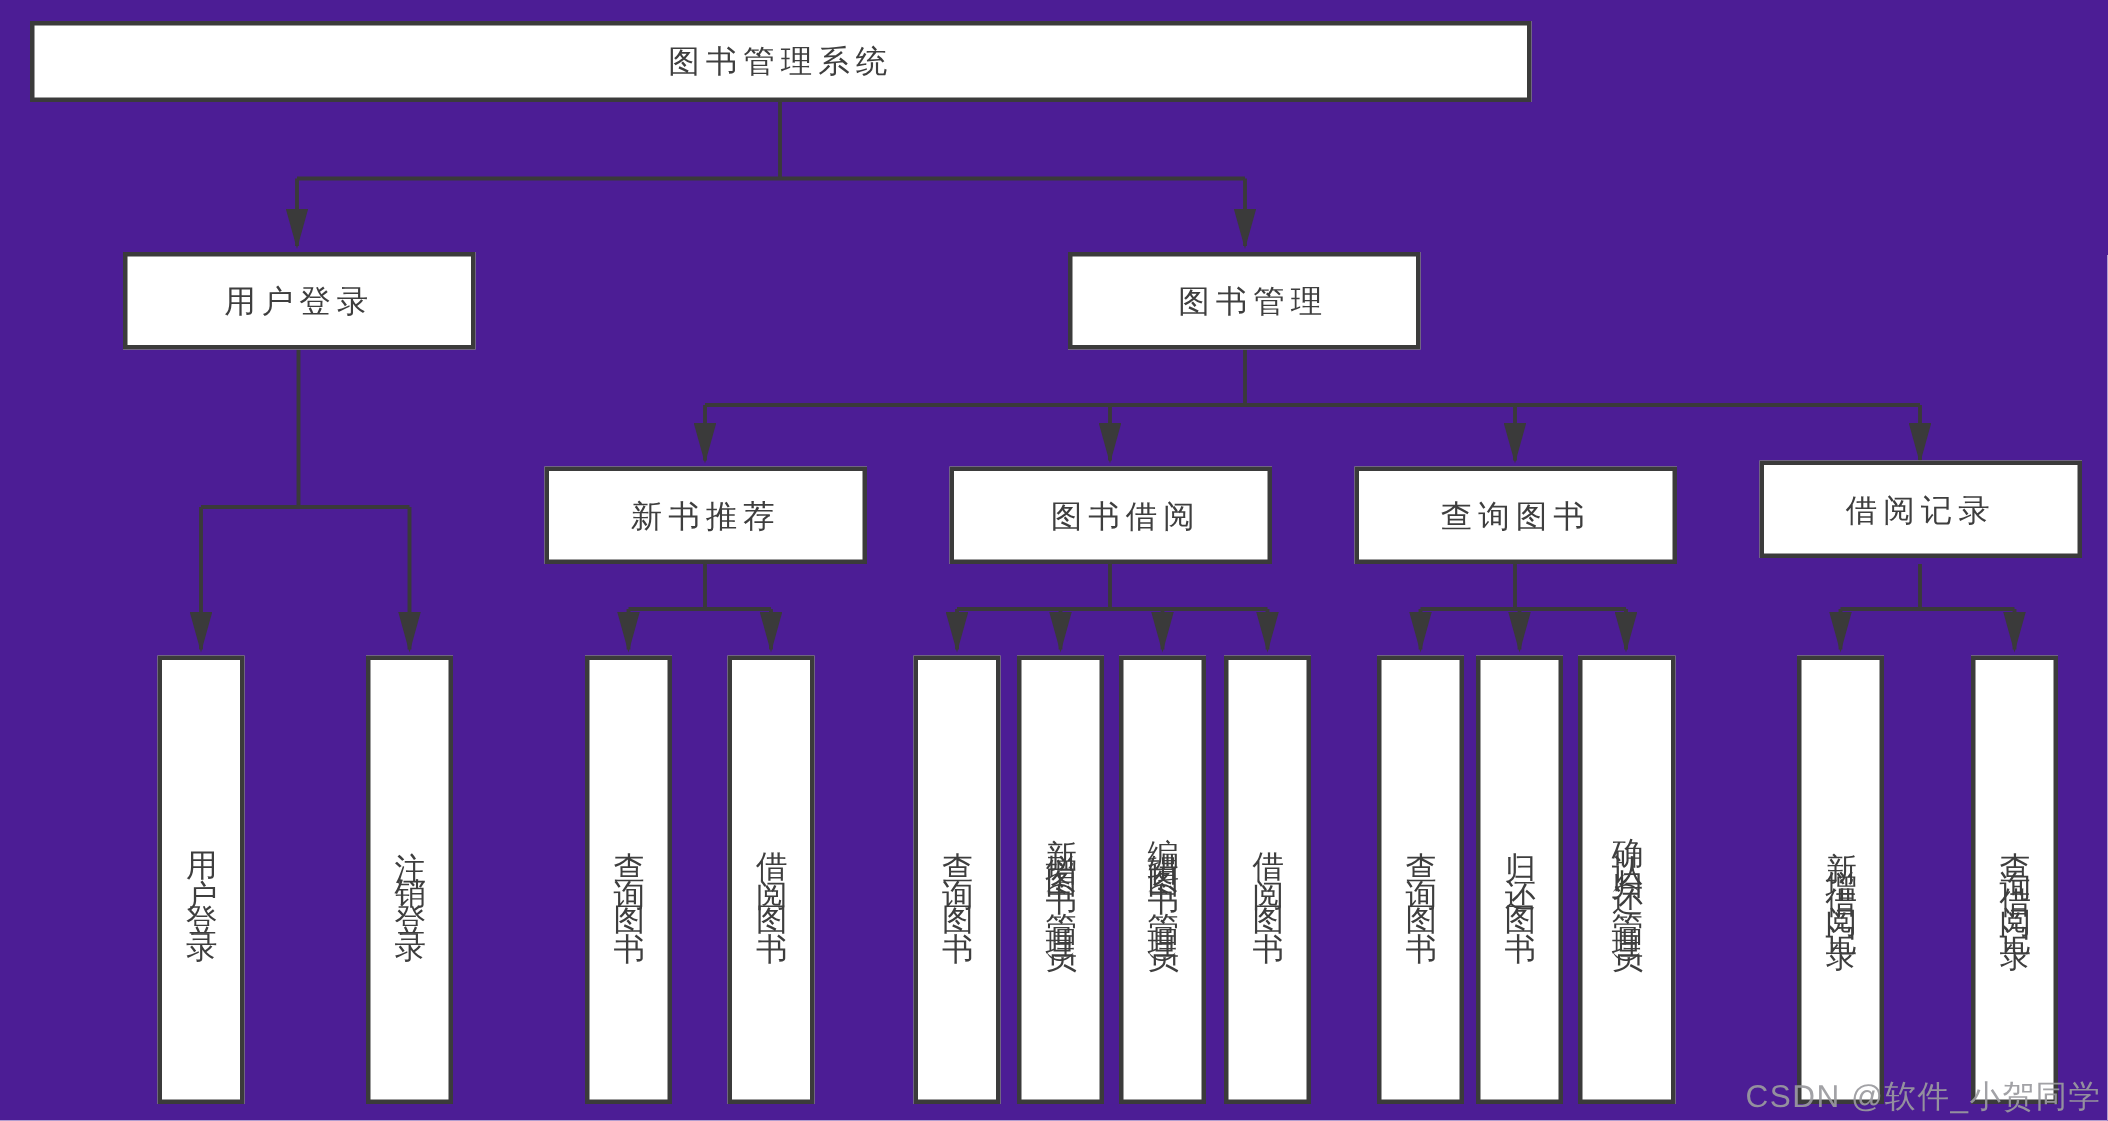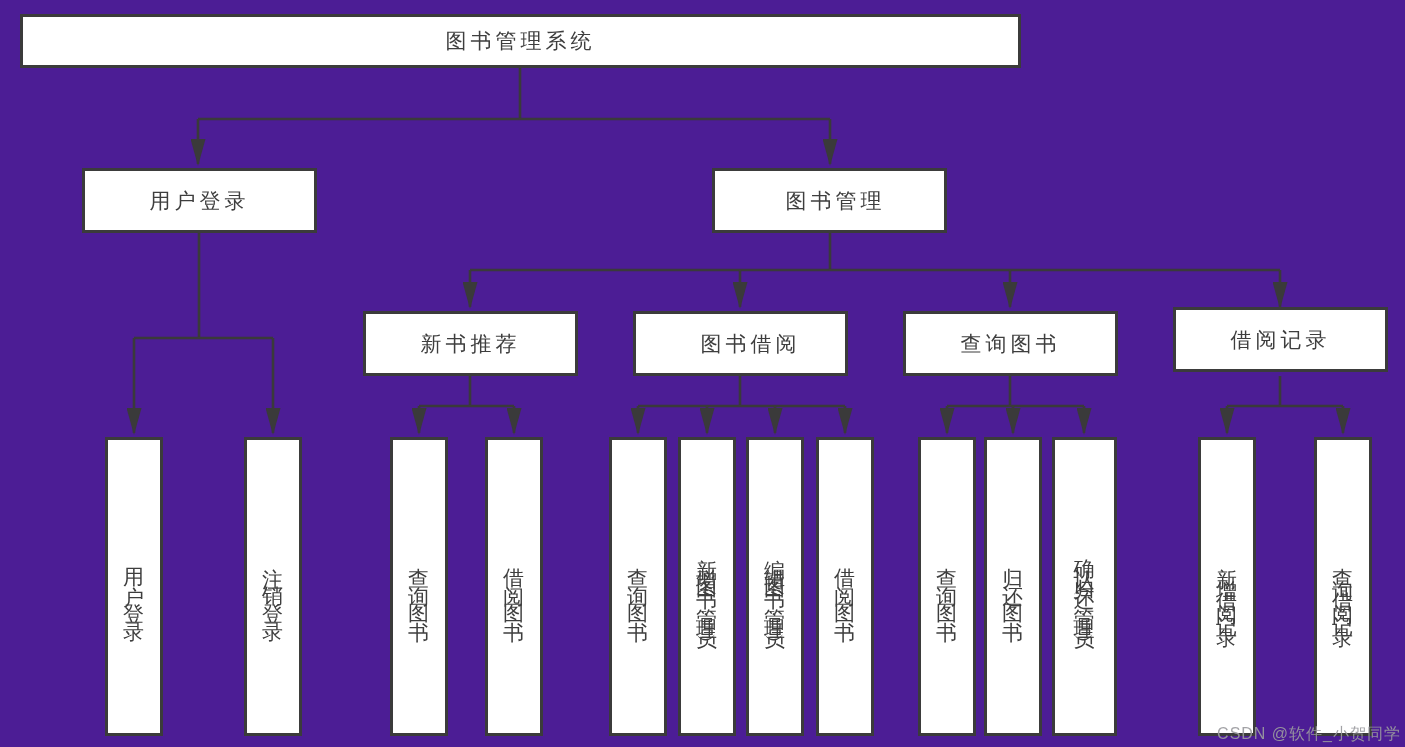--- a/index.html
+++ b/index.html
@@ -53,21 +53,21 @@
     letter-spacing: 10px;
     line-height: 1;
     color: #3e3e3e;
   }
   .leaf .txt.short { letter-spacing: 18px; }
   .leaf .txt.mid   { letter-spacing: 12px; }
   .watermark {
     position: absolute;
     right: 4px;
     bottom: 2px;
-    font-size: 16px;
+    font-size: 21px;
     letter-spacing: 1px;
     color: rgba(154,154,158,0.92);
     white-space: nowrap;
     z-index: 5;
   }
 </style>
 </head>
 <body>
 
 <div class="canvas">

